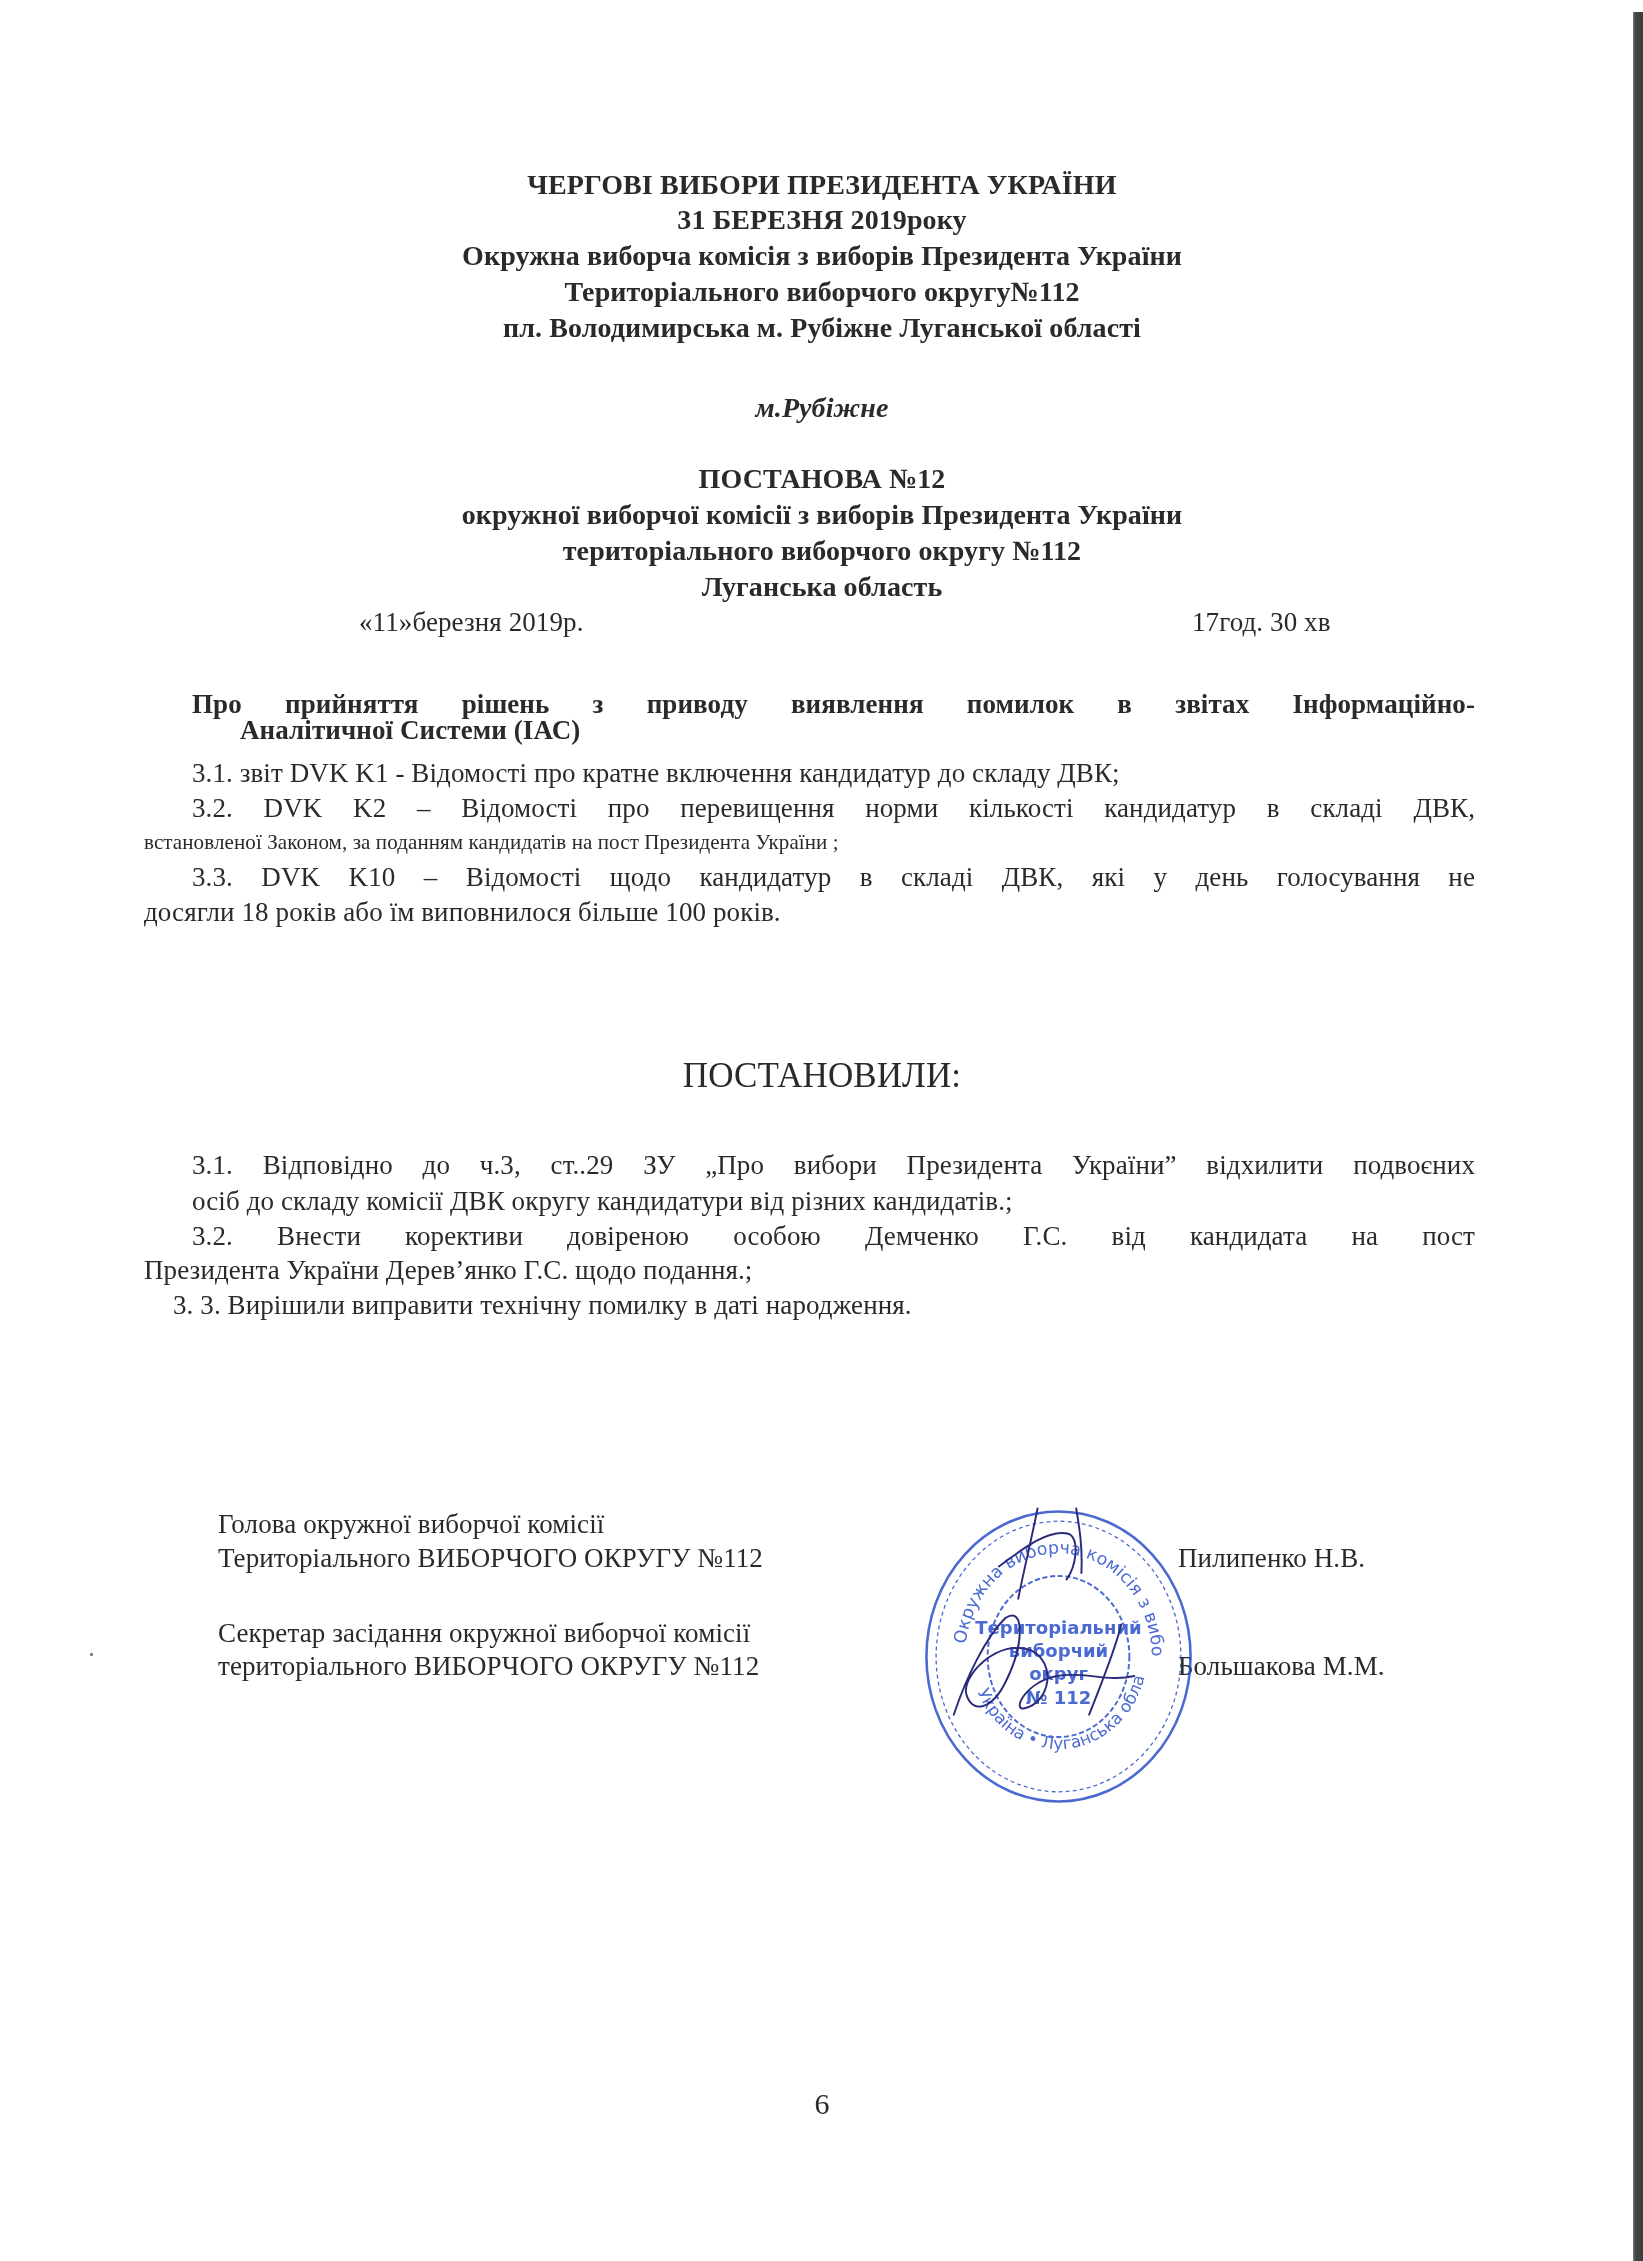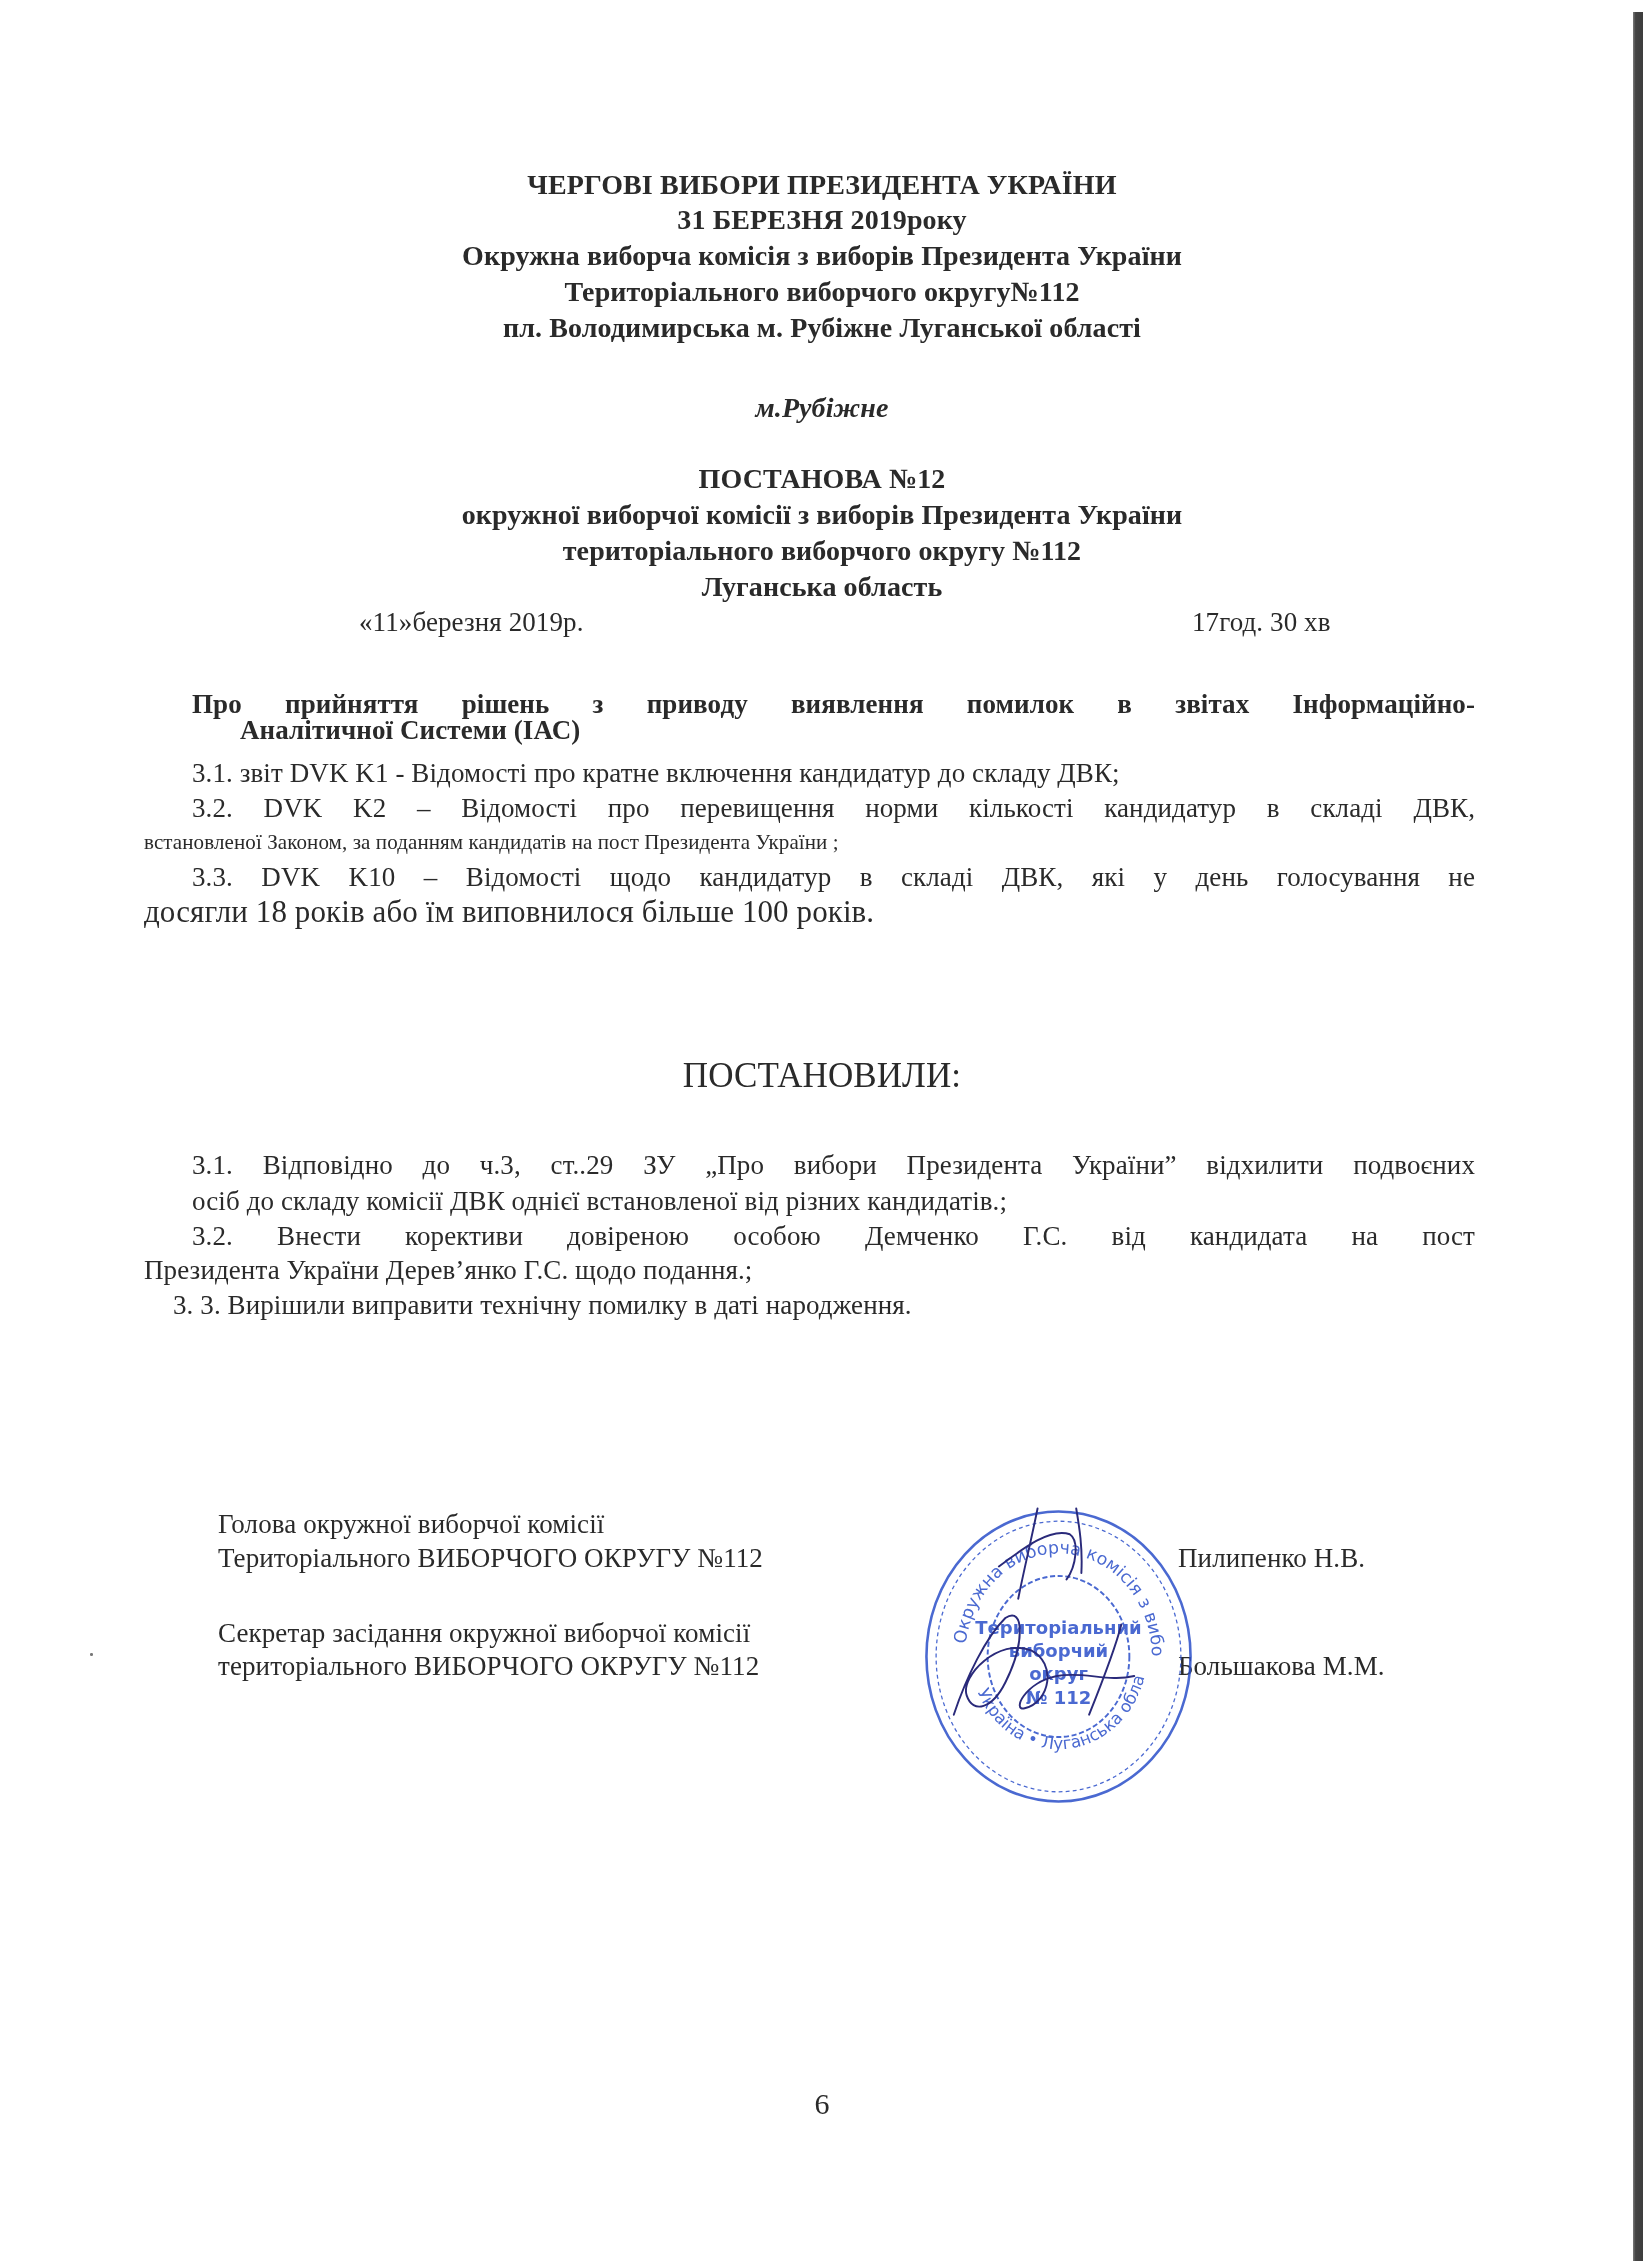--- a/index.html
+++ b/index.html
@@ -91,26 +91,26 @@
 
 <div class="line bold justify" style="left:192px; width:1283px; top:688px; font-size:27px;">Про прийняття рішень з приводу виявлення помилок в звітах Інформаційно-</div>
 <div class="line bold" style="left:192px; top:714px; font-size:27px;margin-left:48px;">Аналітичної Системи (ІАС)</div>
 
 <div class="line" style="left:192px; top:757px; font-size:27px;">3.1. звіт DVK K1 -  Відомості про кратне включення кандидатур до складу ДВК;</div>
 
 <div class="line justify" style="left:192px; width:1283px; top:792px; font-size:27px;">3.2. DVK K2 – Відомості про перевищення норми кількості кандидатур в складі ДВК,</div>
 <div class="line" style="left:144px; top:826px; font-size:21px;">встановленої Законом, за поданням кандидатів на пост Президента України ;</div>
 
 <div class="line justify" style="left:192px; width:1283px; top:861px; font-size:27px;">3.3. DVK K10 – Відомості щодо кандидатур в складі ДВК, які у день голосування не</div>
-<div class="line" style="left:144px; top:896px; font-size:31px;">досягли 18 років або їм виповнилося більше 100 років.</div>
+<div class="line" style="left:144px; top:896px; font-size:27px;">досягли 18 років або їм виповнилося більше 100 років.</div>
 
 <div class="line center" style="top:1055px; font-size:35px; line-height:41px;">ПОСТАНОВИЛИ:</div>
 
 <div class="line justify" style="left:192px; width:1283px; top:1149px; font-size:27px;">3.1. Відповідно до ч.3, ст..29 ЗУ „Про вибори Президента України” відхилити подвоєних</div>
-<div class="line" style="left:192px; top:1185px; font-size:27px;">осіб до складу комісії ДВК однієї встановленої від різних кандидатів.;</div>
+<div class="line" style="left:192px; top:1185px; font-size:27px;">осіб до складу комісії ДВК округу кандидатури від різних кандидатів.;</div>
 
 <div class="line justify" style="left:192px; width:1283px; top:1220px; font-size:27px;"> 3.2. Внести корективи довіреною особою Демченко Г.С. від кандидата на пост</div>
 <div class="line" style="left:144px; top:1254px; font-size:27px;">Президента України Дерев’янко Г.С. щодо подання.;</div>
 
 <div class="line" style="left:173px; top:1289px; font-size:27px;">3. 3. Вирішили виправити технічну  помилку в даті народження.</div>
 
 <div class="line" style="left:218px; top:1508px; font-size:27px;">Голова окружної виборчої комісії</div>
 <div class="line" style="left:218px; top:1542px; font-size:27px;">Територіального ВИБОРЧОГО ОКРУГУ №112</div>
 <div class="line" style="left:1178px; top:1542px; font-size:27px;">Пилипенко Н.В.</div>
 

